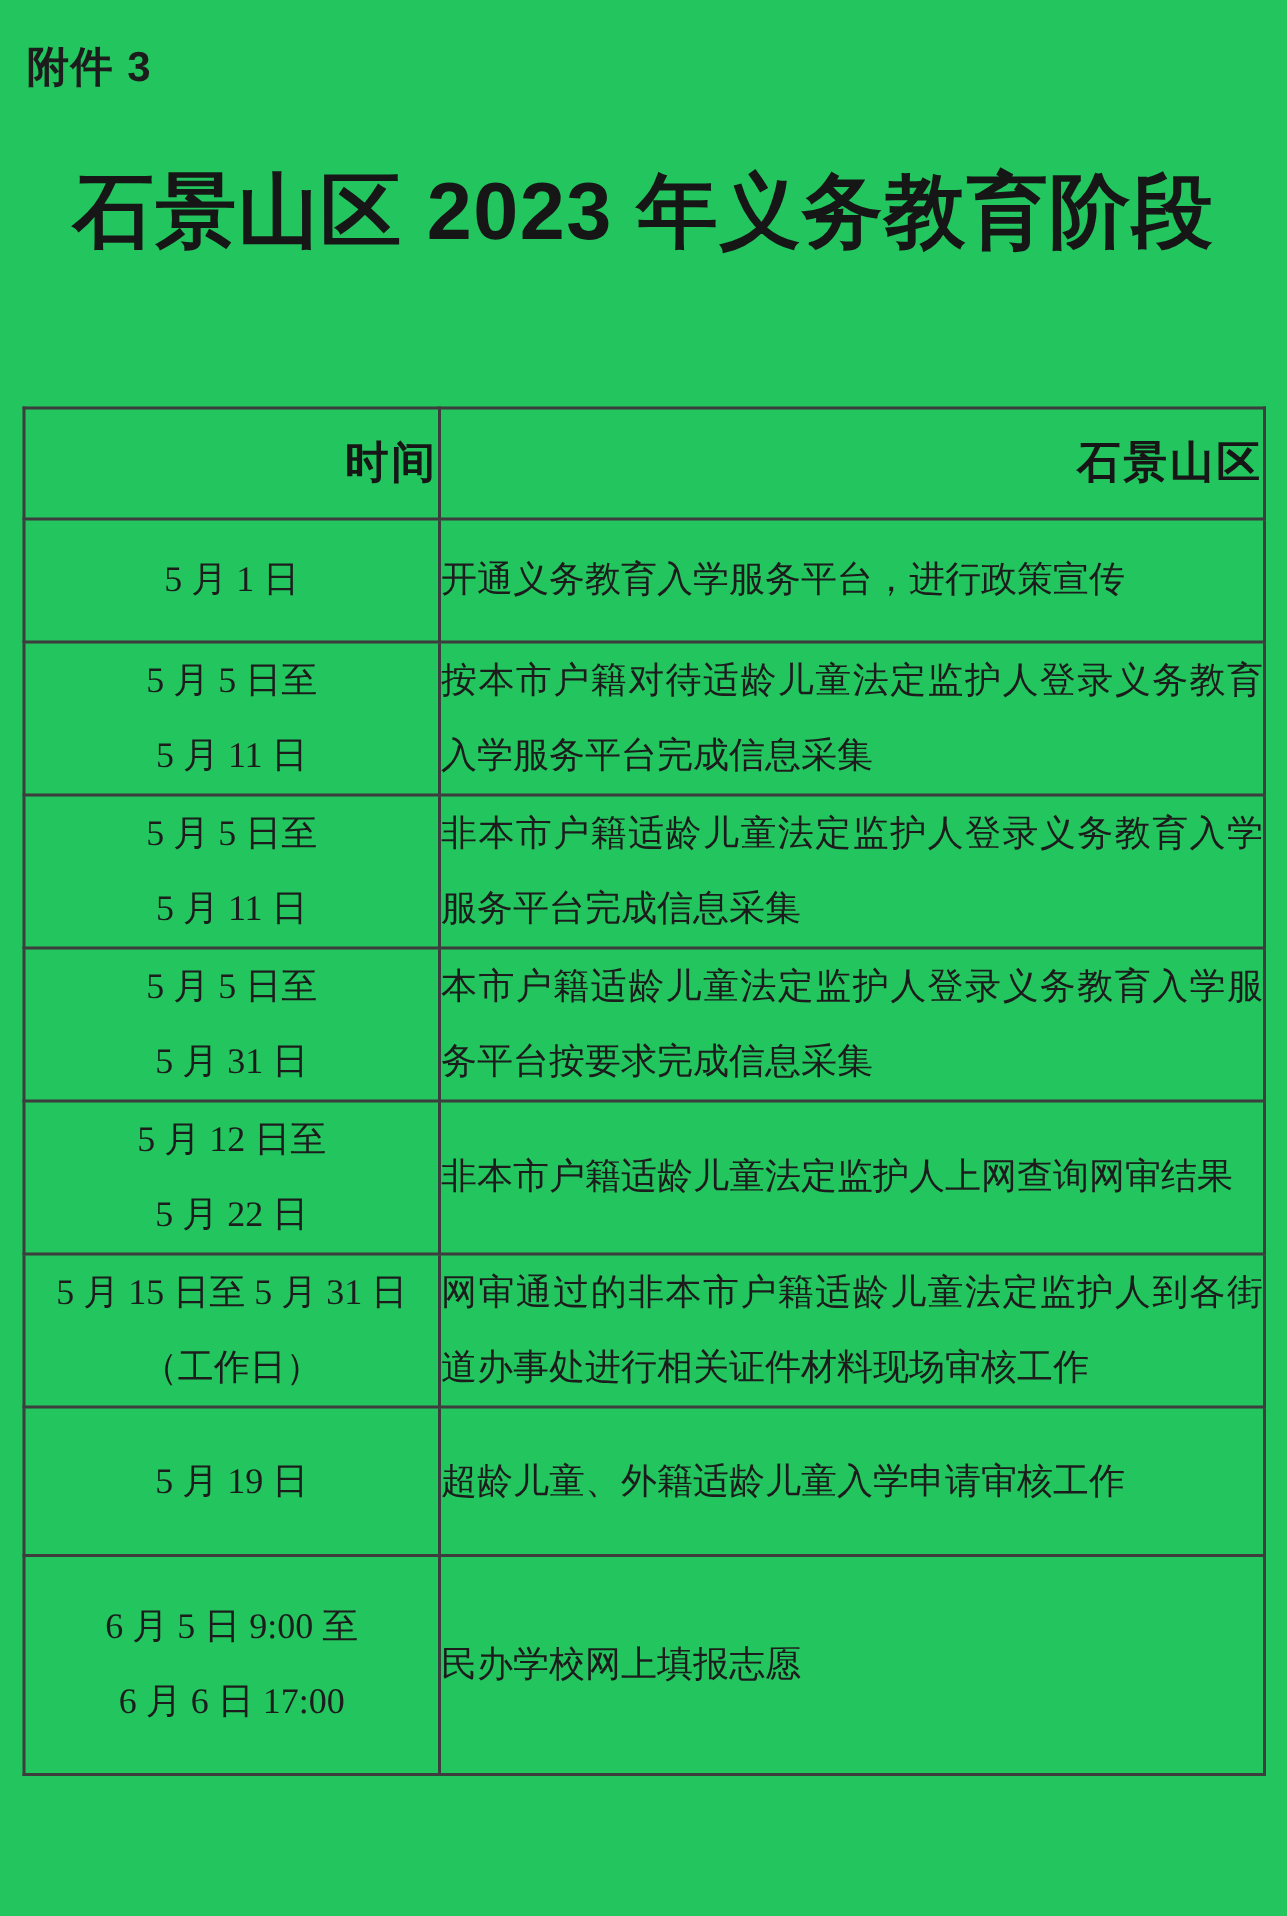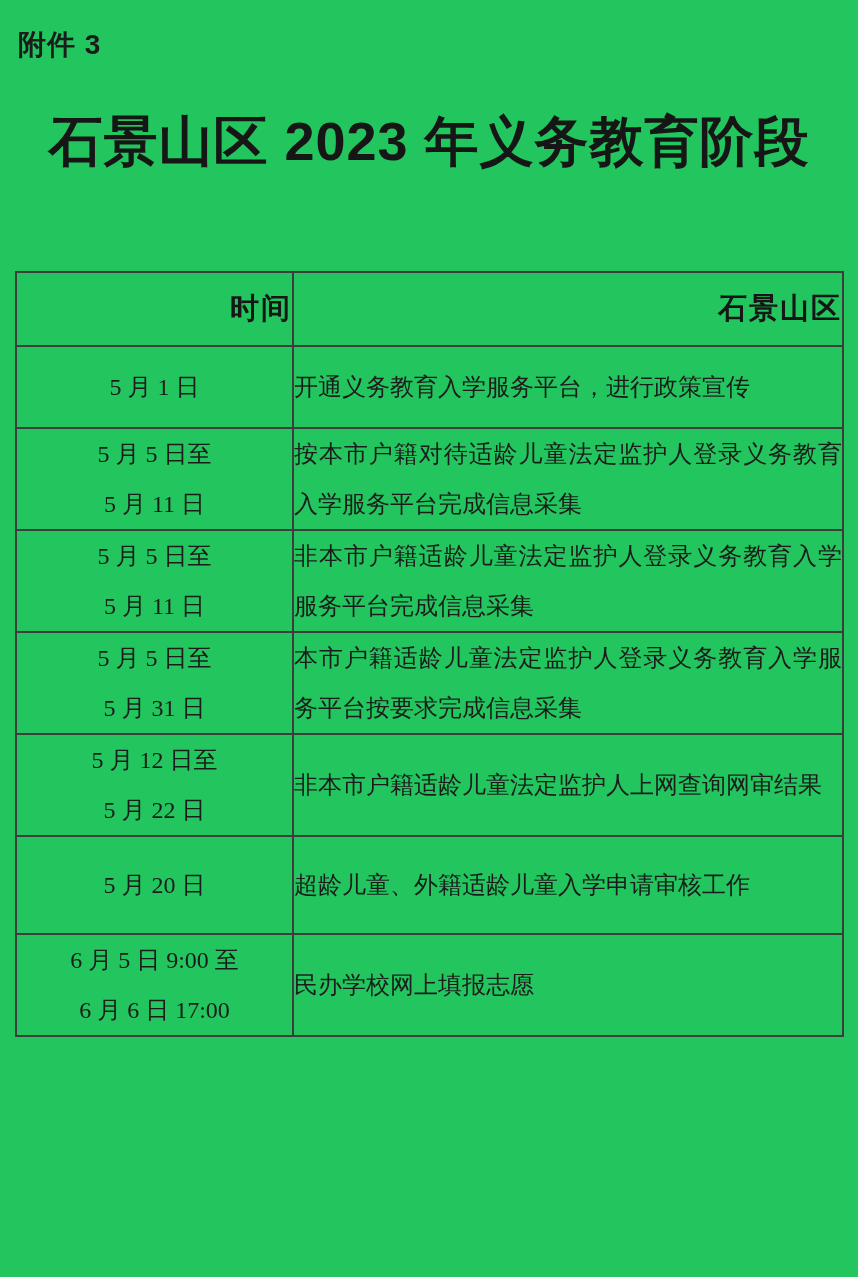--- a/index.html
+++ b/index.html
@@ -134,21 +134,28 @@
       </tr>
       <tr>
         <td class="time">
           <div class="tline">5 月 12 日至</div>
           <div class="tline">5 月 22 日</div>
         </td>
         <td class="work">非本市户籍适龄儿童法定监护人上网查询网审结果</td>
       </tr>
       <tr>
         <td class="time">
-          <div class="tline">5 月 20 日</div>
+          <div class="tline">5 月 15 日至 5 月 31 日</div>
+          <div class="tline">（工作日）</div>
+        </td>
+        <td class="work">网审通过的非本市户籍适龄儿童法定监护人到各街道办事处进行相关证件材料现场审核工作</td>
+      </tr>
+      <tr>
+        <td class="time">
+          <div class="tline">5 月 19 日</div>
           <div class="tline"></div>
         </td>
         <td class="work">超龄儿童、外籍适龄儿童入学申请审核工作</td>
       </tr>
       <tr>
         <td class="time">
           <div class="tline">6 月 5 日 9:00 至</div>
           <div class="tline">6 月 6 日 17:00</div>
         </td>
         <td class="work">民办学校网上填报志愿</td>

